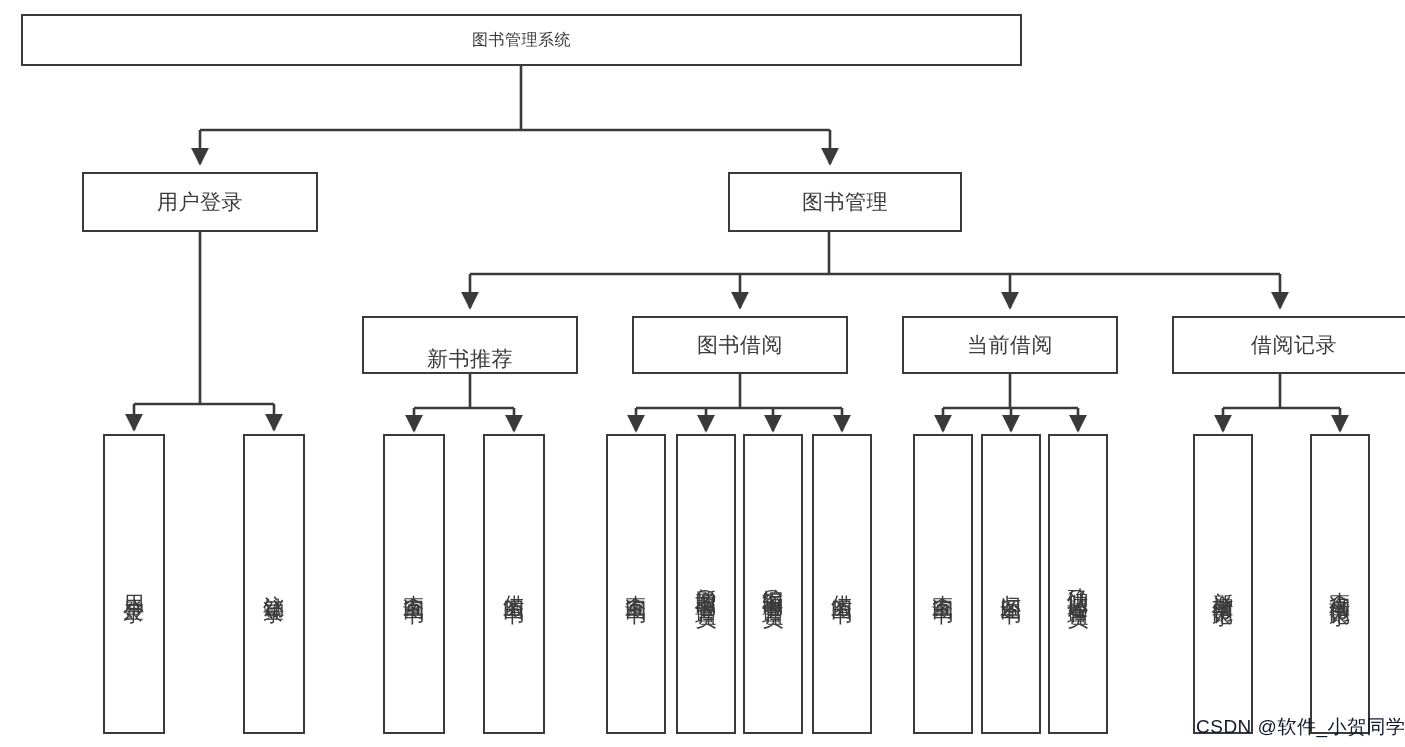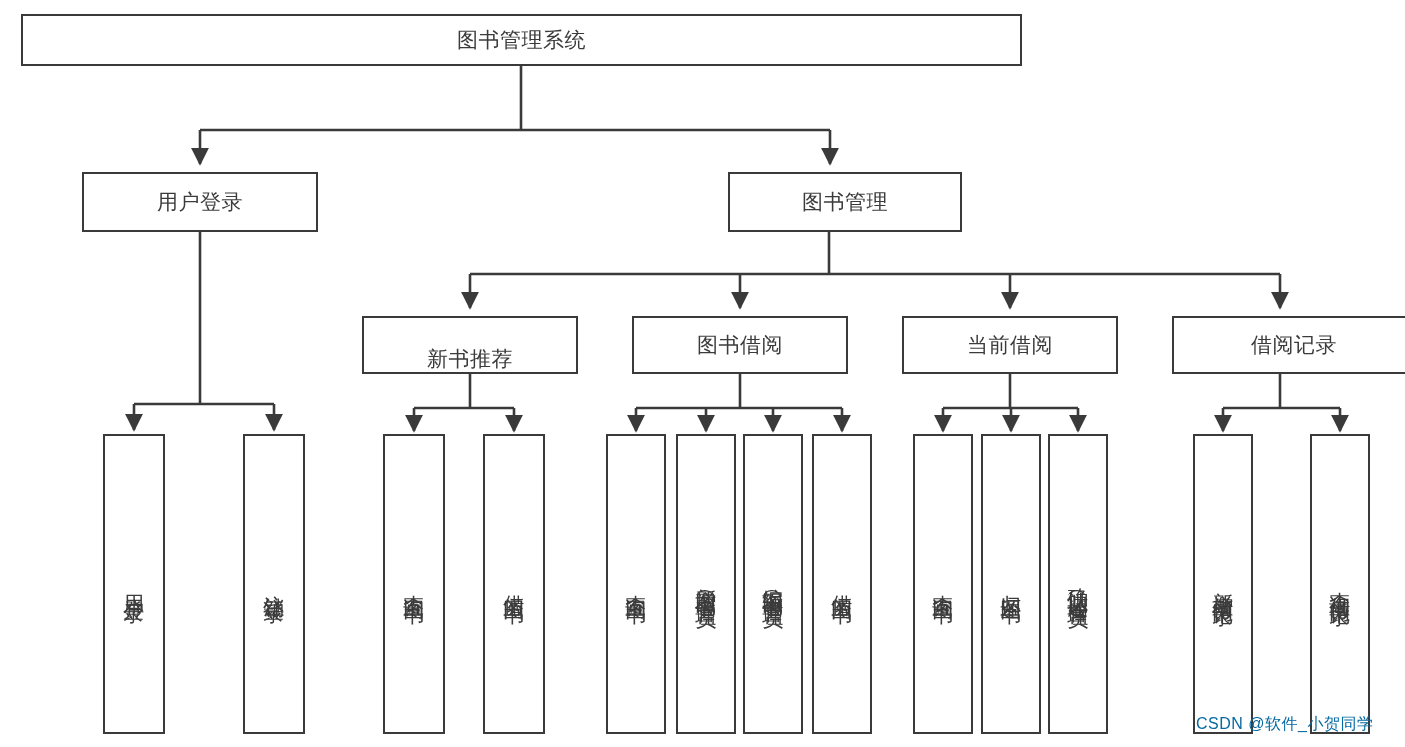--- a/index.html
+++ b/index.html
@@ -41,42 +41,42 @@
     line-height: 1.18;
     color: #3b3b3b;
     white-space: nowrap;
   }
   
   .node.horiz .node-label {
     font-size: 21px;
     letter-spacing: 0.5px;
   }
   .node.root .node-label {
-    font-size: 21px;
+    font-size: 16px;
     letter-spacing: 0.5px;
   }
   
   .node.vert {
     align-items: center;
     justify-content: center;
     padding: 6px 0;
   }
   .node.vert .node-label {
     writing-mode: vertical-rl;
     text-orientation: upright;
     font-size: 21px;
     line-height: 1.22;
     letter-spacing: 3px;
     white-space: nowrap;
     max-height: 100%;
   }
   .watermark {
     position: absolute;
-    color: #0369a1;
-    font-size: 16px;
+    color: #0f172a;
+    font-size: 19px;
     white-space: nowrap;
     z-index: 5;
     letter-spacing: 0.5px;
   }
 </style>
 </head>
 <body>
 
 <div id="canvas">
 

